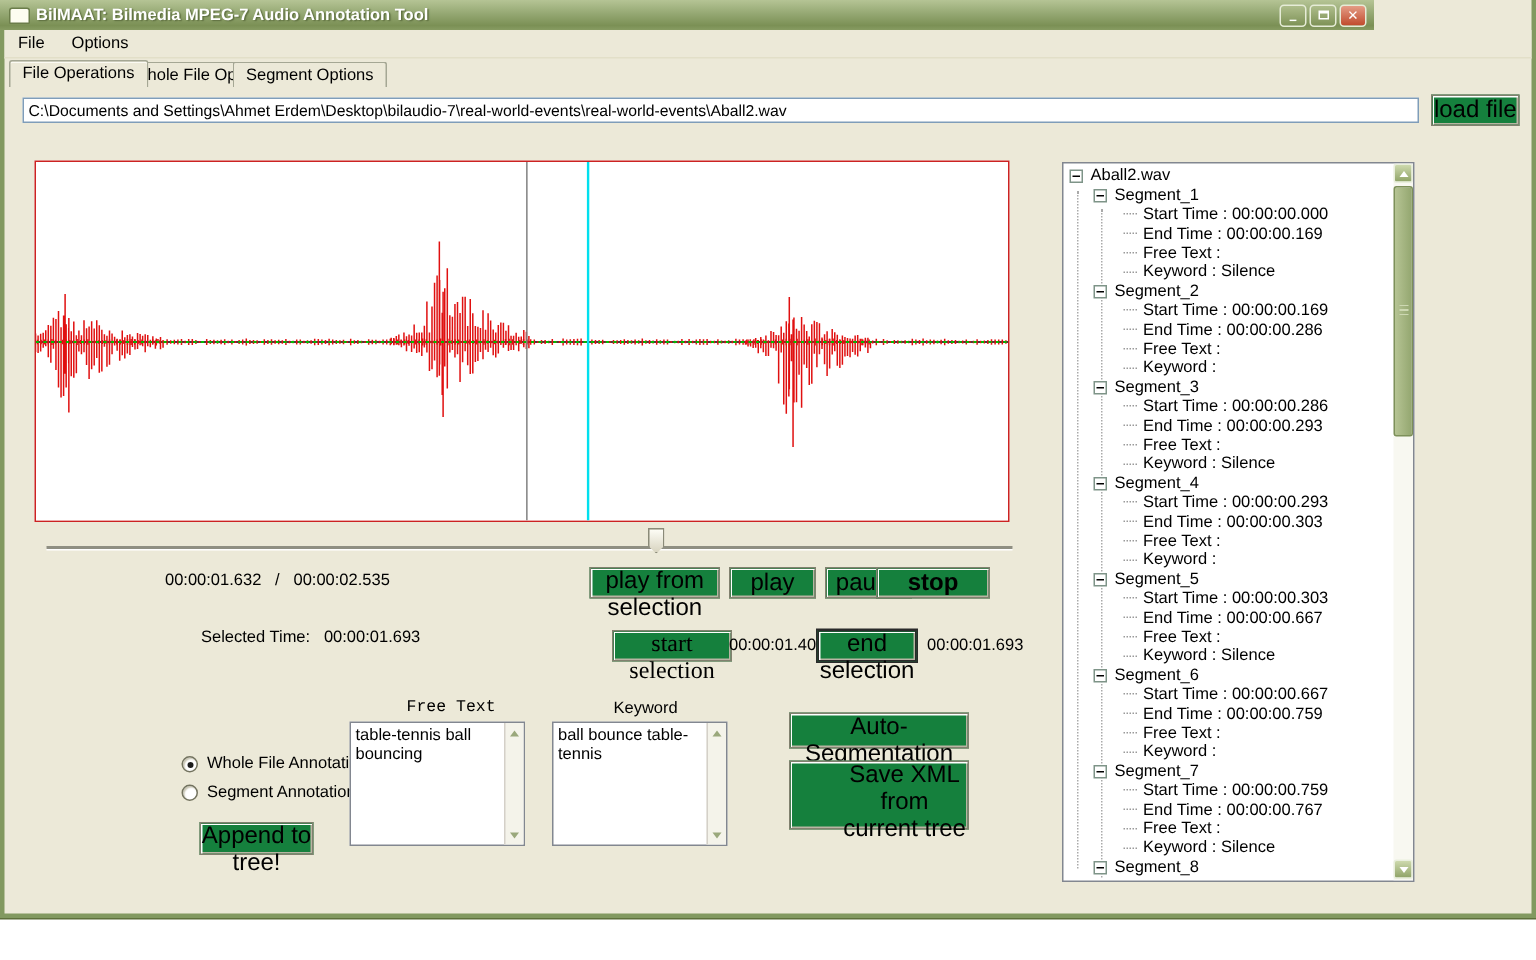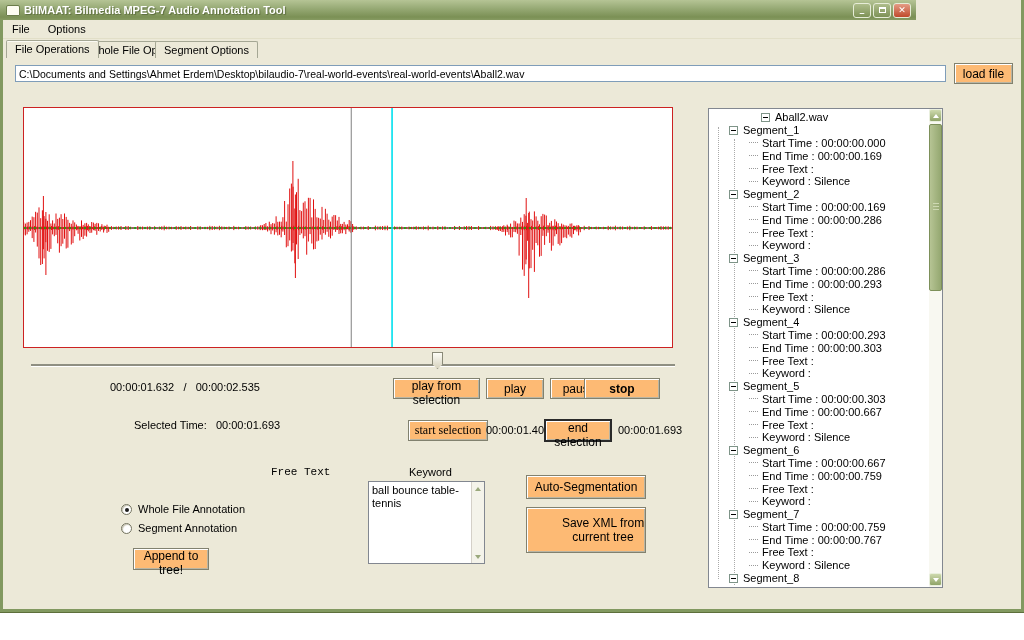--- a/index.html
+++ b/index.html
@@ -28,23 +28,23 @@
              display:flex; align-items:center; font-size:11px; border-bottom:1px solid #e2dfc8;}
   .menu-item { padding:2px 9px; }
   .tabrow { position:absolute; left:0; top:40px; width:1018px; height:18px; font-size:11px; }
   .tab { position:absolute; top:1px; height:17px; padding:2px 8px 0 8px; background:#ece9d8;
          border:1px solid #a5a794; border-bottom:none; border-radius:2px 2px 0 0; }
   .tab.active { top:0; height:18px; z-index:2; box-shadow:inset 0 1px 0 #fbfaf3; }
   
   .filepath { position:absolute; left:12px; top:65px; width:931px; height:17px; background:#fff;
               border:1px solid #7f9db9; font-size:10.5px; padding:1px 3px; color:#000;
               font-family:"Liberation Sans", sans-serif; }
-  .btn { background:#fdba74; border:1px solid #81816f;
+  .btn { background:#15803d; border:1px solid #81816f;
          box-shadow:inset 1px 1px 0 #ffffff, inset -1px -1px 0 #b9b5a3;
-         font-size:12px; color:#000; text-align:center; font-family:"Liberation Sans", sans-serif; }
+         font-size:16px; color:#000; text-align:center; font-family:"Liberation Sans", sans-serif; }
   .loadfile { position:absolute; left:951px; top:63px; width:59px; height:21px; }
   
   .wave { position:absolute; left:20px; top:107px; width:650px; height:241px; background:#fff;
           border:1px solid #cc2222; }
   .wave svg { display:block; }
   
   .slider-track { position:absolute; left:28px; top:364px; width:644px; height:2px;
                   background:#8f8f82; box-shadow:0 1px 0 #ffffff; }
   .slider-thumb { position:absolute; top:352px; width:11px; height:17px;
                   background:linear-gradient(#fdfdf6,#d8d4c0); border:1px solid #8a8a78;
@@ -165,20 +165,31 @@
     <span class="radio sel"></span>
     <span>Whole File Annotation</span>
   </div>
   <div class="radio-row" style="left:118px;top:522px;">
     <span class="radio"></span>
     <span>Segment Annotation</span>
   </div>
   <button class="btn append">Append to tree!</button>
 
   <div class="pane-label" style="left:268px;top:466px;font-family:Liberation Mono, monospace;">Free Text</div>
+  <div class="textpane" style="left:230px;top:481px;">
+    <div class="txt">table-tennis ball bouncing</div>
+    <div class="vscroll">
+      <div class="arrowbox">
+          <span class="chev up"></span>
+        </div>
+      <div class="arrowbox">
+          <span class="chev down"></span>
+        </div>
+    </div>
+  </div>
 
   <div class="pane-label" style="left:406px;top:466px;">Keyword</div>
   <div class="textpane" style="left:365px;top:481px;">
     <div class="txt">ball bounce table-tennis</div>
     <div class="vscroll">
       <div class="arrowbox">
           <span class="chev up"></span>
         </div>
       <div class="arrowbox">
           <span class="chev down"></span>
@@ -186,21 +197,21 @@
     </div>
   </div>
 
   <button class="btn action-btn" style="top:475px;height:24px;">Auto-Segmentation</button>
   <button class="btn action-btn" style="top:507px;height:46px;padding-left:34px;">Save XML from current tree</button>
 
   <div class="tree">
     <div class="guide" style="left:9px;top:18px;height:452px;"></div>
     <div class="guide" style="left:25px;top:30px;height:446px;"></div>
     <div class="tree-rows" id="tree-rows">
-        <div class="trow" style="padding-left: 4px; margin-left: 48px;">
+        <div class="trow" style="padding-left: 4px;">
           <span class="minus"></span>
           <span>Aball2.wav</span>
         </div>
         <div class="trow" style="padding-left: 20px;">
           <span class="minus"></span>
           <span>Segment_1</span>
         </div>
         <div class="trow" style="padding-left: 40px;">
           <span class="leafdash"></span>
           <span>Start Time : 00:00:00.000</span>

